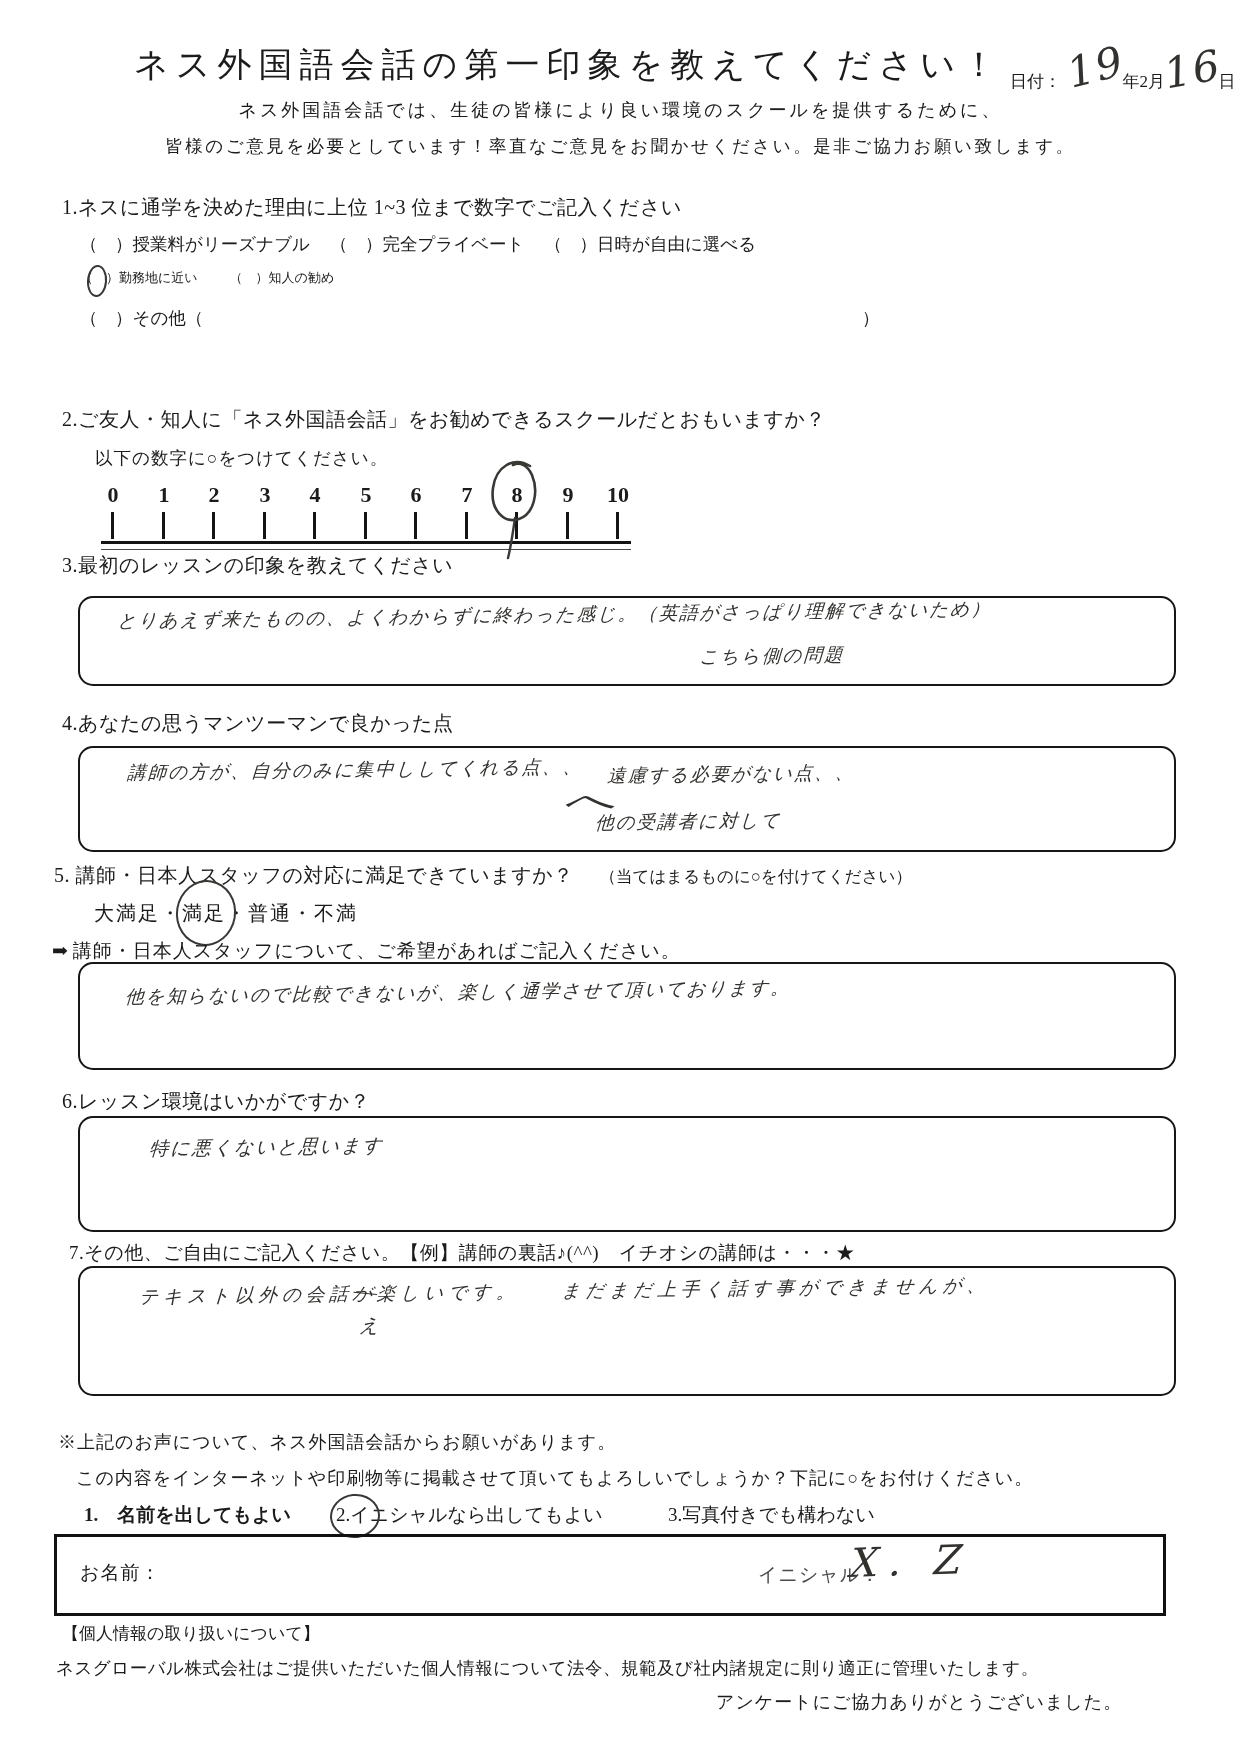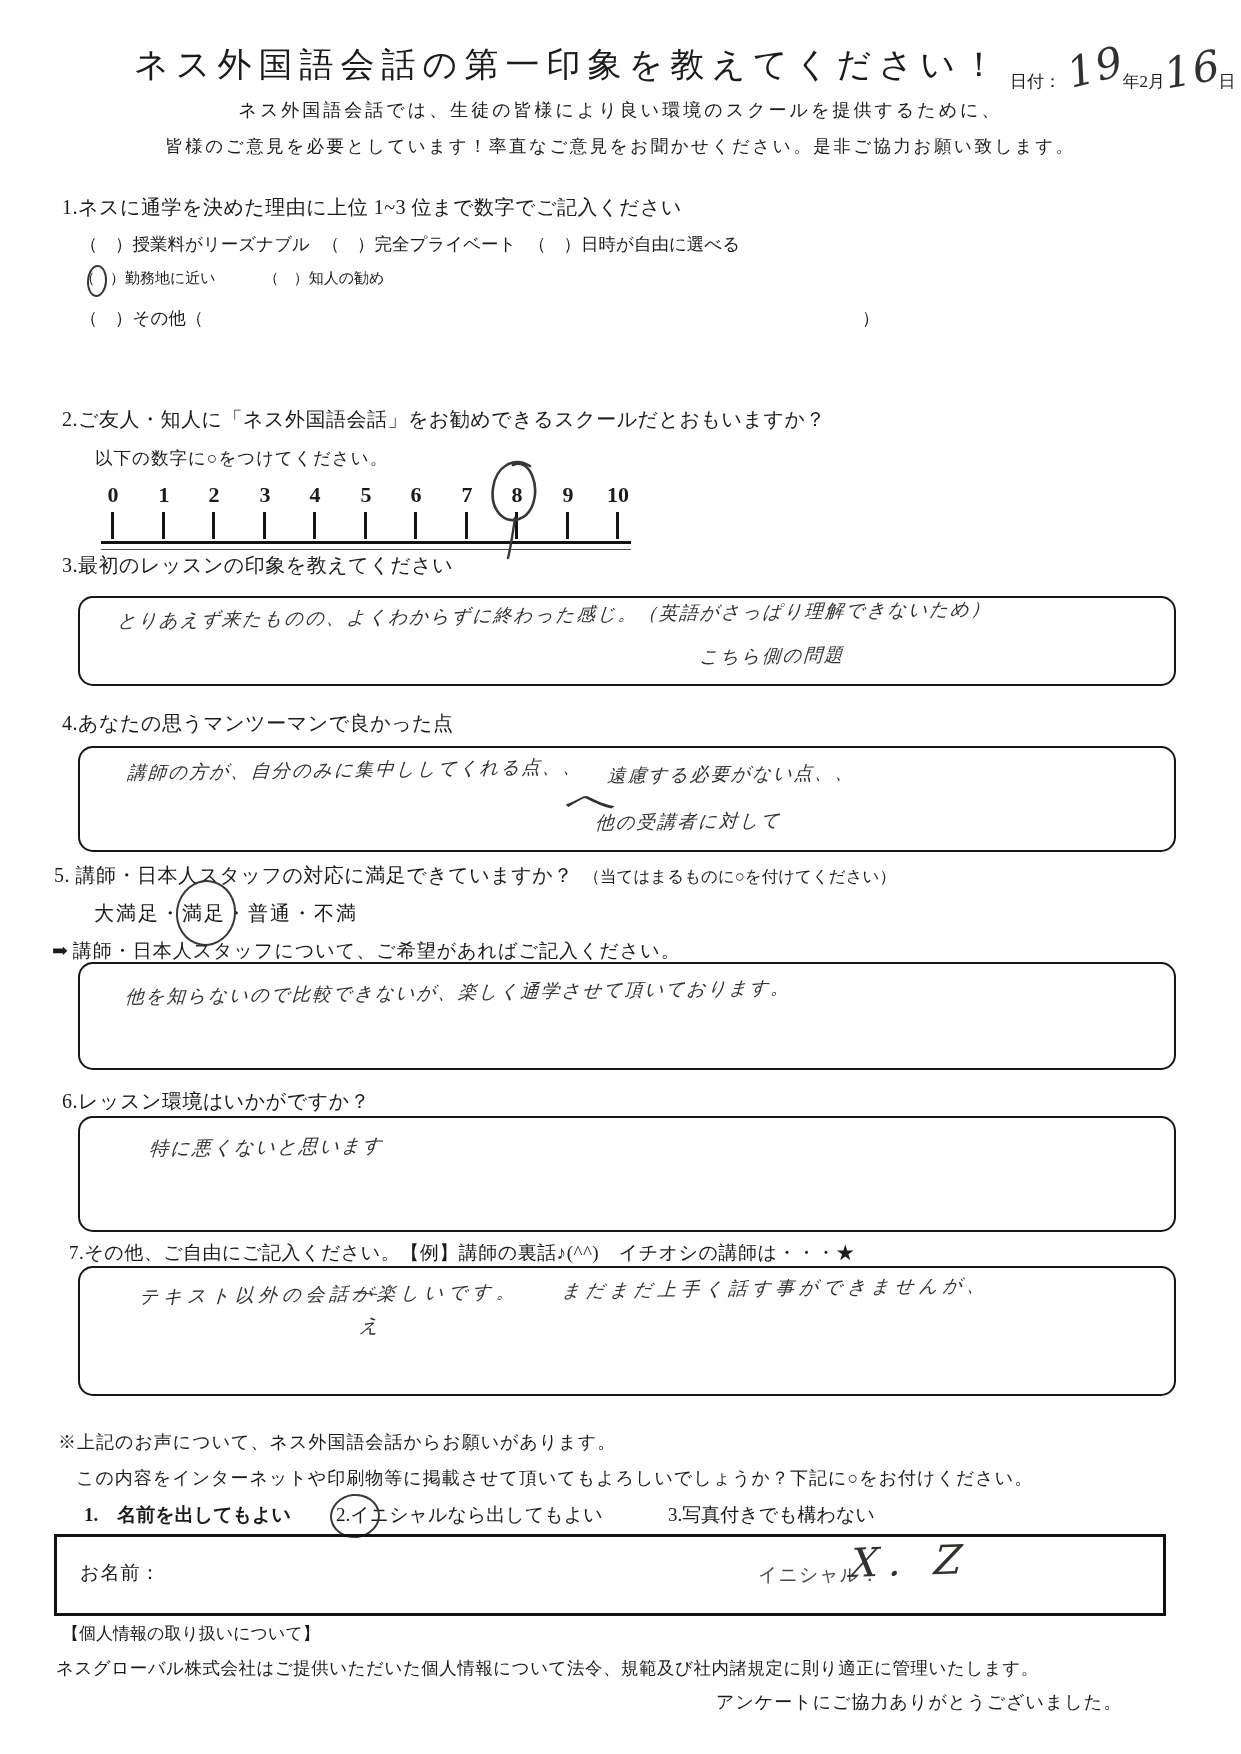--- a/index.html
+++ b/index.html
@@ -48,27 +48,27 @@
     <span class="printed" style="font-size:17px;padding-top:18px;">年2月</span>
     <span class="hw hw-big" style="transform:rotate(-10deg);margin:2px 0 0 -4px;">16</span>
     <span class="printed" style="font-size:17px;padding-top:18px;">日</span>
   </div>
 
   <div class="abs printed center" style="top:134px;font-size:17.5px;letter-spacing:2.5px;">皆様のご意見を必要としています！率直なご意見をお聞かせください。是非ご協力お願い致します。</div>
   <div class="abs printed center" style="top:98px;font-size:18px;letter-spacing:3px;">ネス外国語会話では、生徒の皆様により良い環境のスクールを提供するために、</div>
 
   <div class="abs printed bold nowrap" style="left:62px;top:194px;font-size:20px;letter-spacing:0.5px;">1.ネスに通学を決めた理由に上位 1~3 位まで数字でご記入ください</div>
 
-  <div class="abs" style="left:80px;top:232px;font-size:17.5px;display:flex;gap:12px;">
+  <div class="abs" style="left:80px;top:232px;font-size:17.5px;display:flex;gap:20px;">
     <span class="printed nowrap">（　）授業料がリーズナブル</span>
     <span class="printed nowrap">（　）完全プライベート</span>
     <span class="printed nowrap">（　）日時が自由に選べる</span>
   </div>
 
-  <div class="abs" style="left:80px;top:269px;font-size:15px;display:flex;gap:48px;">
+  <div class="abs" style="left:80px;top:269px;font-size:13px;display:flex;gap:32px;">
     <span class="printed nowrap">（　）勤務地に近い</span>
     <span class="printed nowrap">（　）知人の勧め</span>
   </div>
 
   <div class="oval" style="left:87px;top:265px;width:16px;height:28px;transform:rotate(4deg);"></div>
 
   <div class="abs" style="left:80px;top:306px;font-size:17.5px;">
     <span class="printed nowrap">（　）その他（</span>
     <span class="printed abs nowrap" style="left:782px;top:0;">）</span>
   </div>
@@ -113,21 +113,21 @@
 
   <div class="abs printed bold nowrap" style="left:62px;top:710px;font-size:20px;letter-spacing:0.5px;">4.あなたの思うマンツーマンで良かった点</div>
   <div class="ansbox" style="top:746px;height:102px;"></div>
   <div class="abs hw" style="left:128px;top:760px;font-size:18.5px;">講師の方が、自分のみに集中ししてくれる点、、</div>
   <div class="abs hw" style="left:608px;top:763px;font-size:18.5px;">遠慮する必要がない点、、</div>
   <div class="abs hw" style="left:560px;top:782px;font-size:30px;transform:scaleX(1.7) rotate(-4deg);">へ</div>
   <div class="abs hw" style="left:596px;top:810px;font-size:18.5px;">他の受講者に対して</div>
 
   <div class="abs nowrap" style="left:54px;top:862px;">
     <span class="printed bold" style="font-size:20px;letter-spacing:0.5px;">5. 講師・日本人スタッフの対応に満足できていますか？</span>
-    <span class="printed" style="font-size:16.5px;margin-left:6px;">（当てはまるものに○を付けてください）</span>
+    <span class="printed" style="font-size:16.5px;margin-left:22px;">（当てはまるものに○を付けてください）</span>
   </div>
 
   <div class="abs nowrap" style="left:94px;top:900px;font-size:20px;letter-spacing:2px;position:absolute;">
     <span class="printed">大満足</span><span class="printed">・</span><span class="printed">満足</span><span class="printed">・</span><span class="printed">普通</span><span class="printed">・</span><span class="printed">不満</span>
     
     <div class="oval" style="left:82px;top:-20px;width:56px;height:62px;transform:rotate(9deg);"></div>
   </div>
 
   <div class="abs nowrap" style="left:52px;top:938px;font-size:19px;">
     <span class="printed bold">➡</span>

